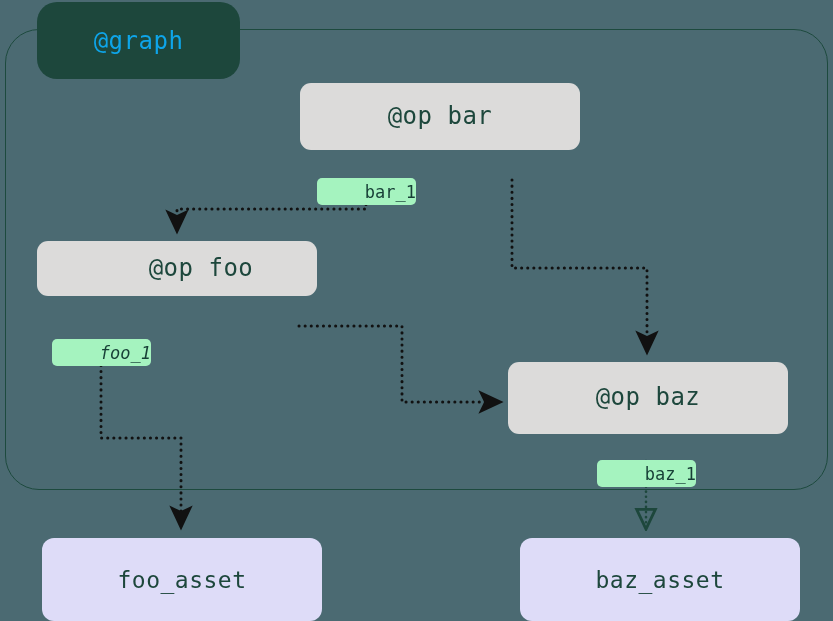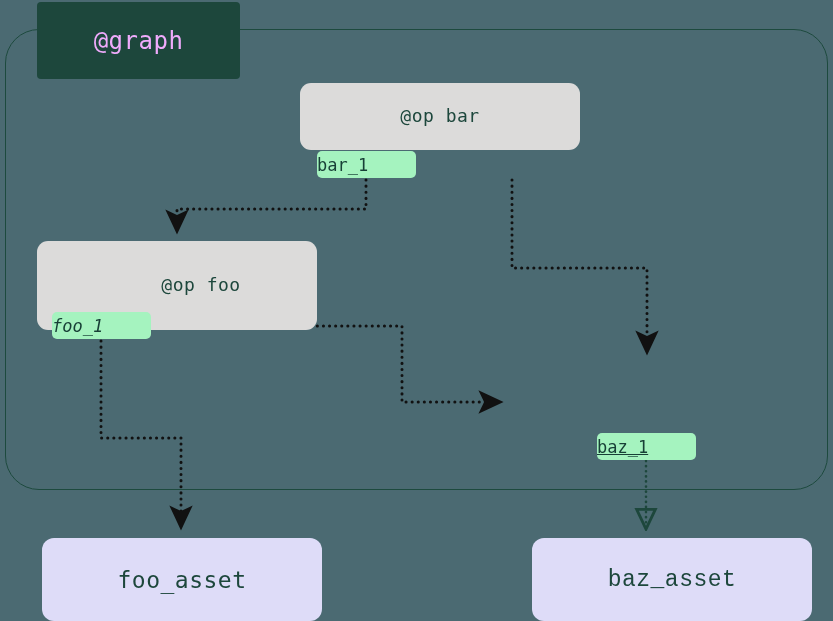--- a/index.html
+++ b/index.html
@@ -33,54 +33,55 @@
     box-sizing: border-box;
     background: transparent;
   }
   .graph-label {
     position: absolute;
     left: 37px;
     top: 2px;
     width: 203px;
     height: 77px;
     background: #1d473c;
-    border-radius: 4px;
+    border-radius: 20px;
     display: flex;
     align-items: center;
     justify-content: center;
-    color: #f0abfc;
+    color: #0ea5e9;
     font-size: 24px;
     letter-spacing: 0.5px;
   }
   .op-node {
     position: absolute;
     background: #dcdbda;
     border-radius: 11px;
     display: flex;
     align-items: center;
     justify-content: center;
     color: #1d473c;
-    font-size: 18px;
+    font-size: 24px;
     box-sizing: border-box;
   }
   .op-label {
     margin-bottom: 2px;
     letter-spacing: 0.5px;
   }
   .port {
     position: absolute;
     background: #a5f3bf;
     border-radius: 5px;
     display: flex;
     align-items: center;
-    justify-content: flex-start;
+    justify-content: flex-end;
     color: #173f36;
     font-size: 17px;
     height: 27px;
     box-sizing: border-box;
+    margin-top: 27px;
   }
   .asset-node {
     position: absolute;
     background: #dedcf8;
     border-radius: 12px;
     display: flex;
     align-items: center;
     justify-content: center;
     color: #1d473c;
     font-size: 23px;
@@ -130,31 +131,34 @@
     <span>@graph</span>
   </div>
 
   <div class="op-node" style="left:300px; top:83px; width:280px; height:67px;">
     <span class="op-label">@op bar</span>
   </div>
   <div class="port" style="left:317px; top:151px; width:99px;">
     <span>bar_1</span>
   </div>
 
-  <div class="op-node" style="left:37px; top:241px; width:280px; height:89px;padding-left:48px;">
+  <div class="op-node" style="left:37px; top:241px; width:280px; height:55px;padding-left:48px;">
     <span class="op-label">@op foo</span>
   </div>
   <div class="port" style="left:52px; top:312px; width:99px;font-style:italic;">
     <span>foo_1</span>
   </div>
 
-  <div class="port" style="left:597px; top:433px; width:99px;text-decoration:underline;">
+  <div class="op-node" style="left:508px; top:362px; width:280px; height:72px;">
+    <span class="op-label">@op baz</span>
+  </div>
+  <div class="port" style="left:597px; top:433px; width:99px;">
     <span>baz_1</span>
   </div>
 
   <div class="asset-node" style="left:42px; top:538px; width:280px; height:83px;">
     <span>foo_asset</span>
   </div>
-  <div class="asset-node" style="left:532px; top:538px; width:280px; height:83px;font-family:Liberation Mono, monospace;">
+  <div class="asset-node" style="left:520px; top:538px; width:280px; height:83px;">
     <span>baz_asset</span>
   </div>
 
 </div>
 
 </body></html>

